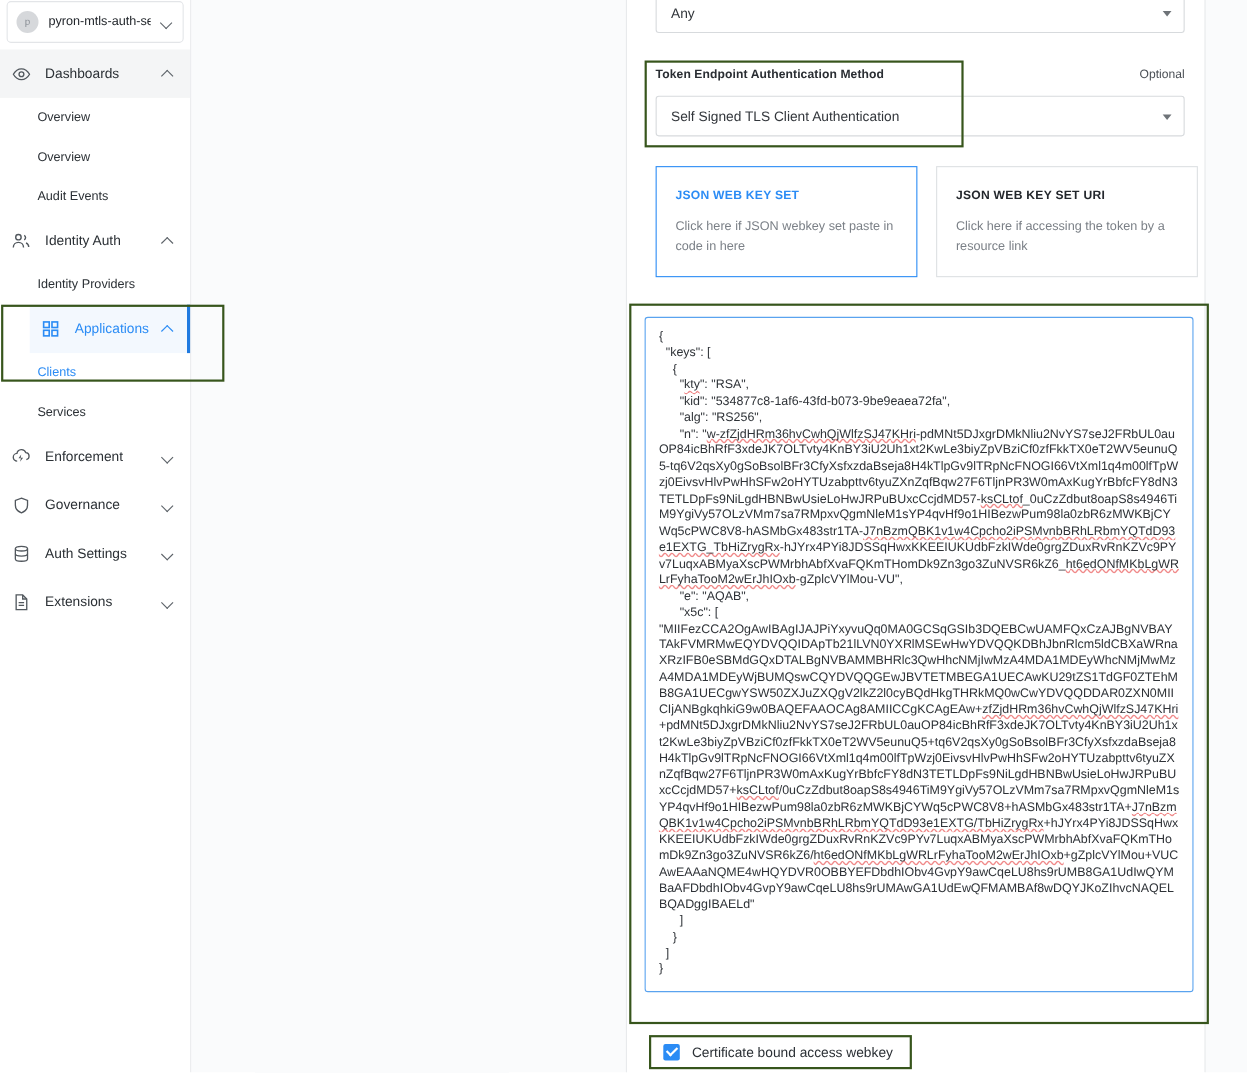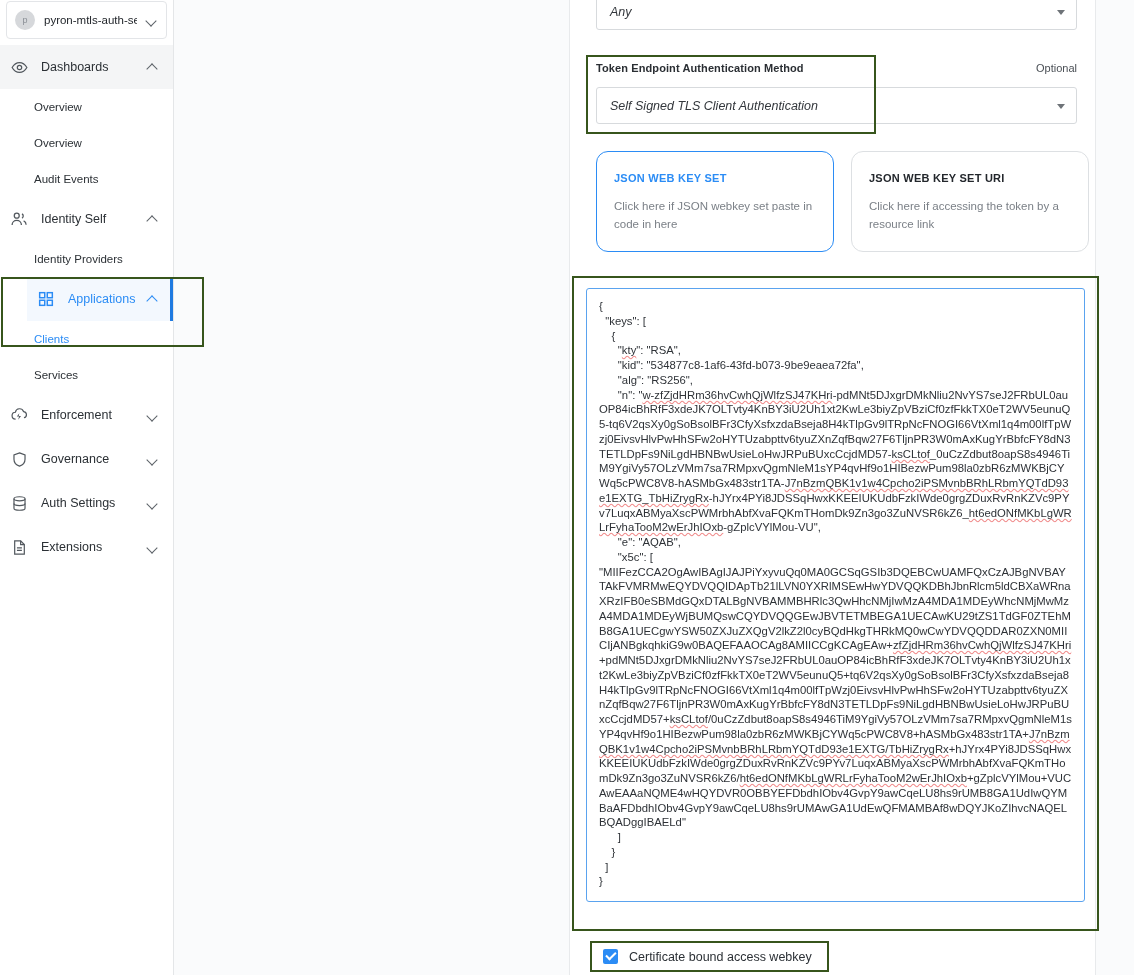--- a/index.html
+++ b/index.html
@@ -100,21 +100,21 @@
     position: absolute; left: 570px; top: 0; width: 525px; height: 975px;
     background: #ffffff;
   }
 
   .select-box {
     position: relative; background: #fff;
     border: 1px solid #d7dadd; border-radius: 3px;
     height: 37px; display: flex; align-items: center;
     padding: 0 32px 0 13px; cursor: pointer;
   }
-  .select-box .val { font-size: 12.5px; color: #33373c; white-space:nowrap;font-style:italic; }
+  .select-box .val { font-size: 12.5px; color: #33373c; white-space:nowrap; }
   .caret {
     position: absolute; right: 11px; top: 50%; margin-top: -2px;
     width: 0; height: 0;
     border-left: 4.5px solid transparent; border-right: 4.5px solid transparent;
     border-top: 5px solid #6e7378;
   }
 
   .field-label {
     font-size: 11px; font-weight: bold; color: #2a2e33; letter-spacing: 0.1px;
   }
@@ -122,21 +122,21 @@
 
   
   .hl-token {
     position: absolute; left: 16px; top: 55px; width: 290px; height: 79px;
     border: 2px solid #37551c; pointer-events: none; z-index: 30;
   }
 
   
   .cards { display: flex; gap: 17px; }
   .card {
-    flex: 1 1 0; border: 1px solid #dde0e3; border-radius: 12px;
+    flex: 1 1 0; border: 1px solid #dde0e3; border-radius: 0;
     background: #fff; padding: 20px 17px 18px 17px; cursor: pointer;
     min-height: 97px;
   }
   .card.sel { border: 1.5px solid #2b8cf5; }
   .card .ctitle {
     font-size: 11px; font-weight: bold; letter-spacing: 0.25px;
     color: #23272c; margin-bottom: 13px;
   }
   .card.sel .ctitle { color: #2b8cf5; }
   .card .cdesc { font-size: 11.5px; color: #7b8087; line-height: 18px; }
@@ -219,21 +219,21 @@
 
       <div class="nav-group">
         <span class="gicon">
           <svg width="18" height="18" viewBox="0 0 24 24" fill="none" stroke="currentColor" stroke-width="1.7">
             <circle cx="9" cy="7.5" r="3.3"></circle>
             <path d="M2.8 20c0-3.6 2.8-6.2 6.2-6.2s6.2 2.6 6.2 6.2"></path>
             <path d="M16 5.2a3.2 3.2 0 010 5.6"></path>
             <path d="M18.2 14.5c2 .9 3.3 2.8 3.3 5"></path>
           </svg>
         </span>
-        <span class="glabel">Identity Self</span>
+        <span class="glabel">Identity Auth</span>
         <span class="chev up gchev"></span>
       </div>
       <div class="nav-child">
         <span>Identity Providers</span>
       </div>
 
       <div class="nav-group active">
         <span class="gicon">
           <svg width="16" height="16" viewBox="0 0 24 24" fill="none" stroke="currentColor" stroke-width="2.2">
             <rect x="2.5" y="2.5" width="7.6" height="7.6"></rect>

